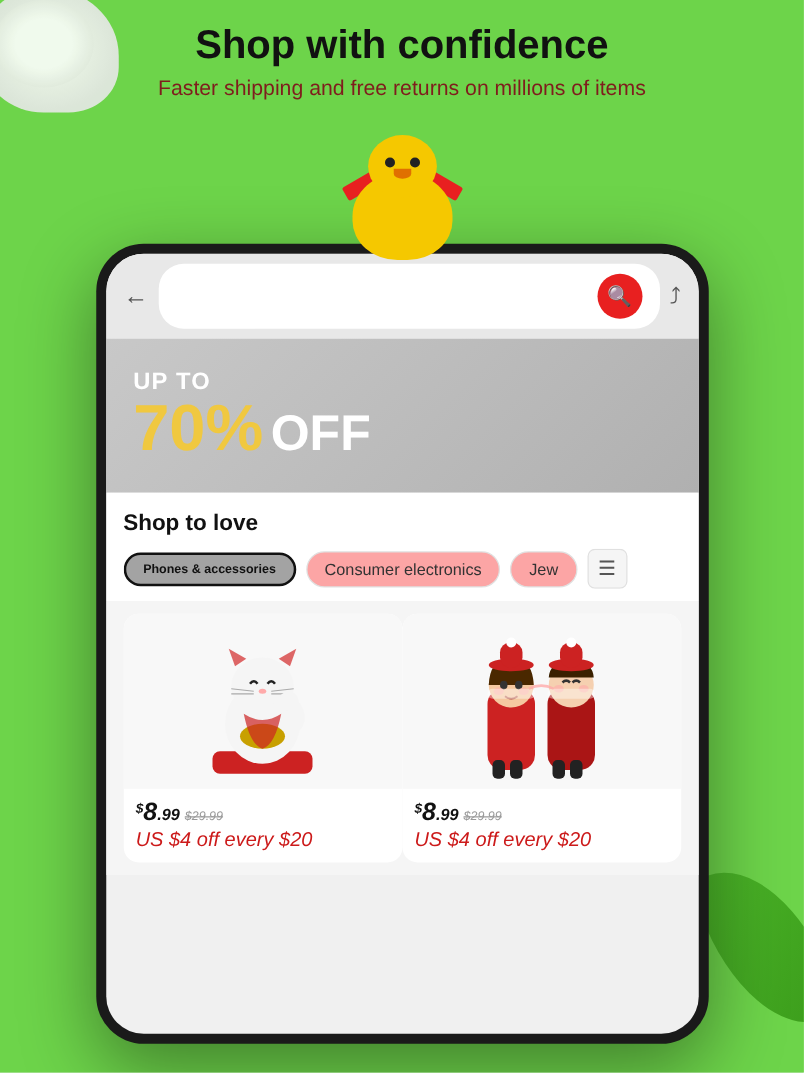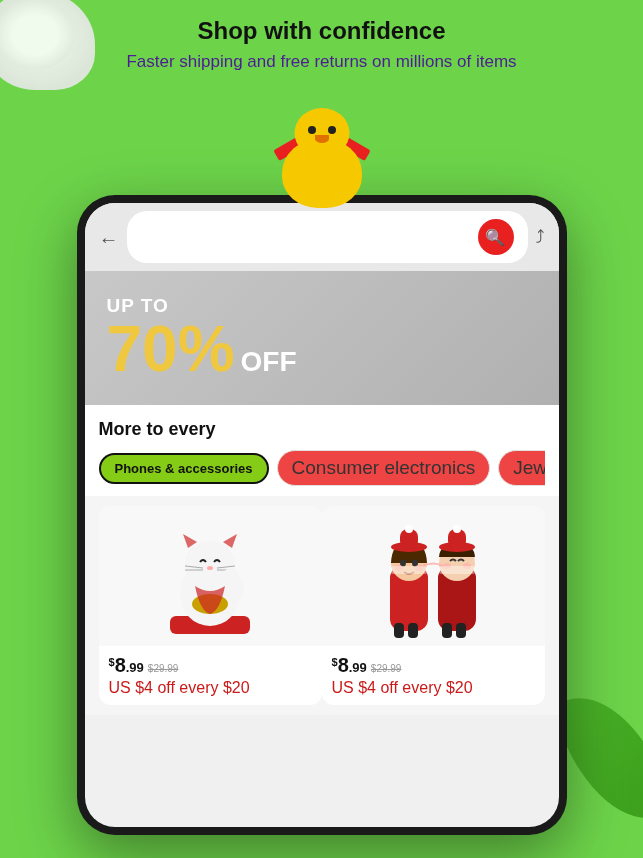--- a/index.html
+++ b/index.html
@@ -53,29 +53,29 @@
 
     
     .header {
       position: absolute;
       top: 18px;
       left: 0; right: 0;
       text-align: center;
       z-index: 10;
     }
     .header-title {
-      font-size: 24px;
+      font-size: 32px;
       font-weight: 900;
       color: #111;
       line-height: 1.1;
     }
     .header-subtitle {
       font-size: 17px;
       font-weight: 400;
-      color: #4c1d95;
+      color: #7f1d1d;
       margin-top: 6px;
       line-height: 1.4;
     }
 
     
     .mascot {
       position: absolute;
       top: 118px;
       left: 50%;
       transform: translateX(-50%);
@@ -244,27 +244,27 @@
       min-height: 120px;
     }
     .banner-up-to {
       font-size: 19px;
       font-weight: 700;
       color: #fff;
       text-transform: uppercase;
       letter-spacing: 1px;
     }
     .banner-percent {
-      font-size: 64px;
+      font-size: 52px;
       font-weight: 900;
       color: #f0c840;
       line-height: 1;
     }
     .banner-off {
-      font-size: 28px;
+      font-size: 40px;
       font-weight: 900;
       color: #fff;
     }
 
     
     .more-section {
       background: #fff;
       padding: 14px 14px 10px;
     }
     .more-title {
@@ -275,36 +275,36 @@
     }
 
     
     .category-tabs {
       display: flex;
       align-items: center;
       gap: 8px;
       overflow: hidden;
     }
     .tab-active {
-      background: #84cc16;
+      background: #a3a3a3;
       border: 2px solid #111;
       border-radius: 20px;
       padding: 6px 14px;
-      font-size: 13px;
+      font-size: 10px;
       font-weight: 600;
       color: #111;
       cursor: pointer;
       white-space: nowrap;
     }
     .tab-inactive {
-      background: #ef4444;
+      background: #fca5a5;
       border: 1.5px solid #e0e0e0;
       border-radius: 20px;
       padding: 6px 14px;
-      font-size: 19px;
+      font-size: 13px;
       font-weight: 400;
       color: #333;
       cursor: pointer;
       white-space: nowrap;
     }
     .tab-more {
       width: 32px;
       height: 32px;
       background: #f5f5f5;
       border: 1.5px solid #e0e0e0;
@@ -317,20 +317,21 @@
       color: #555;
       flex-shrink: 0;
     }
 
     
     .product-grid {
       display: grid;
       grid-template-columns: 1fr 1fr;
       padding: 10px 14px;
       background: #f5f5f5;
+      font-style: italic;
     }
     .product-card {
       background: #fff;
       border-radius: 12px;
       overflow: hidden;
     }
     .product-image {
       width: 100%;
       height: 140px;
       display: flex;
@@ -420,21 +421,21 @@
 
     <div class="banner">
       <div class="banner-up-to">UP TO</div>
       <div style="display:flex; align-items:baseline; gap:6px;">
         <span class="banner-percent">70%</span>
         <span class="banner-off">OFF</span>
       </div>
     </div>
 
     <div class="more-section">
-      <div class="more-title">More to every</div>
+      <div class="more-title">Shop to love</div>
 
       <div class="category-tabs">
         <div class="tab-active">
           <span>Phones &amp; accessories</span>
         </div>
         <div class="tab-inactive">
           <span>Consumer electronics</span>
         </div>
         <div class="tab-inactive">
           <span>Jew</span>

